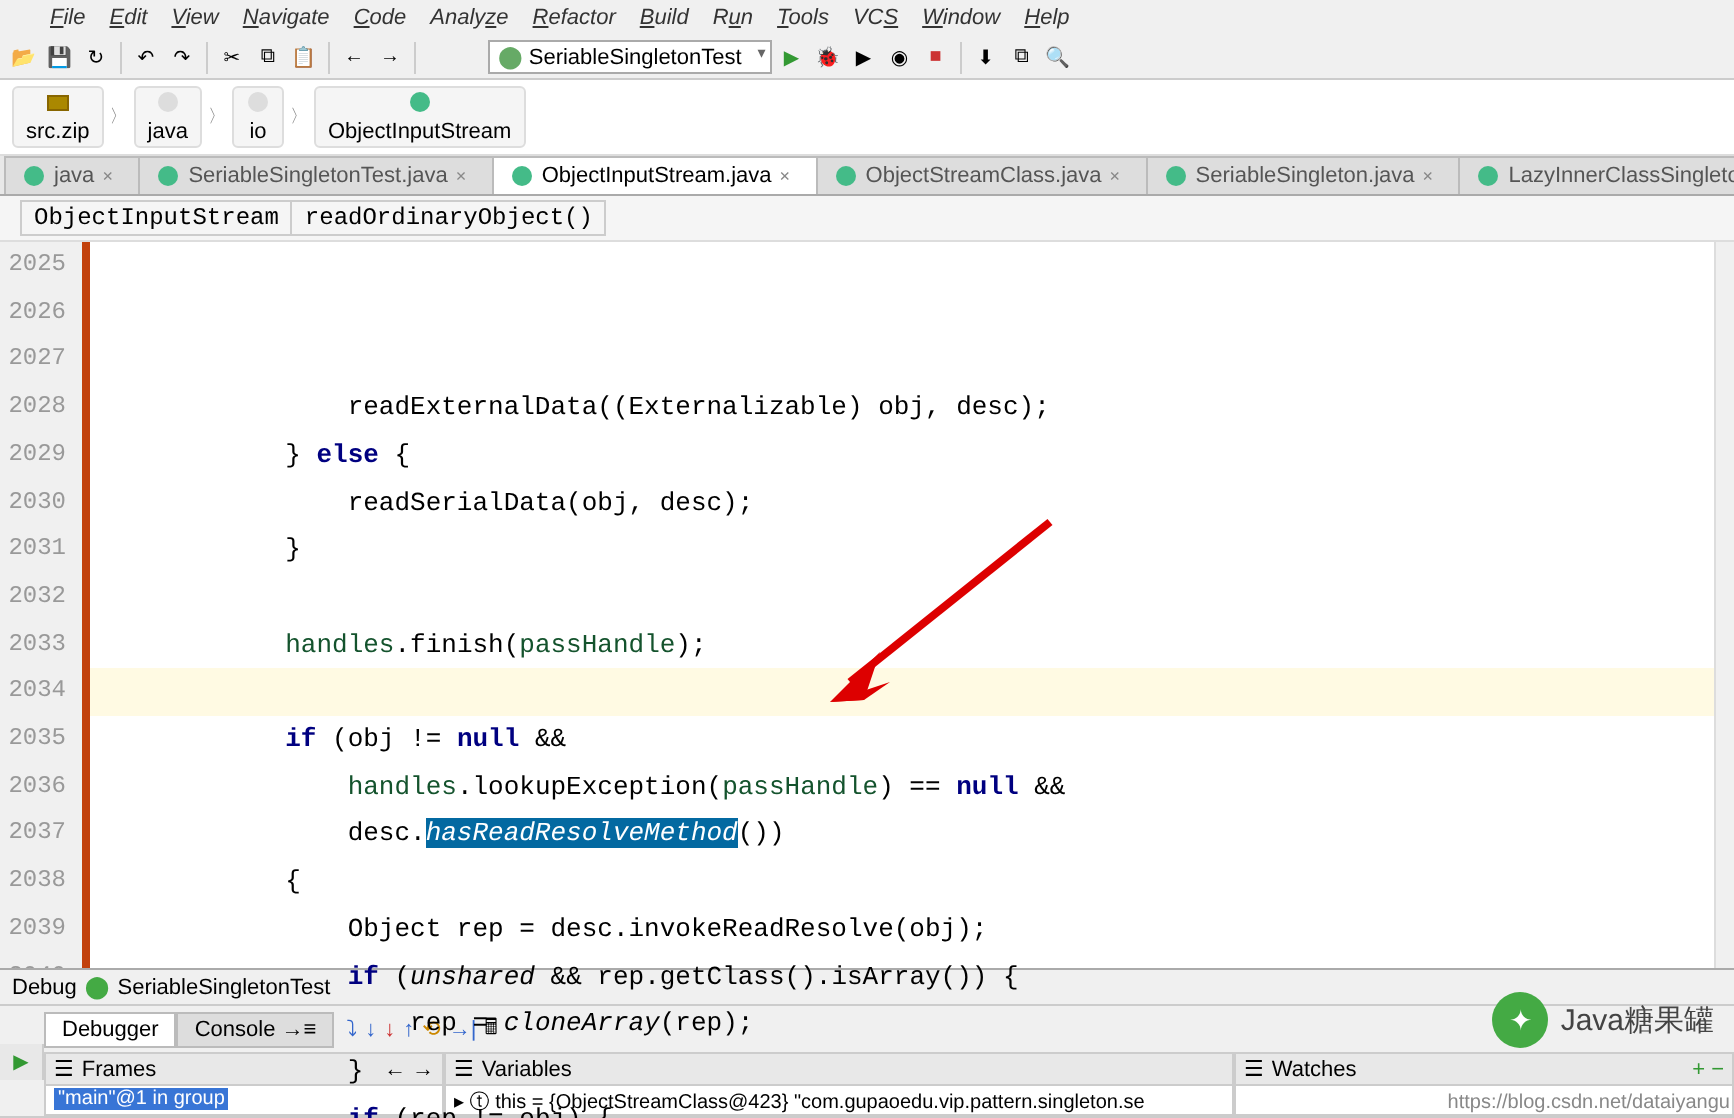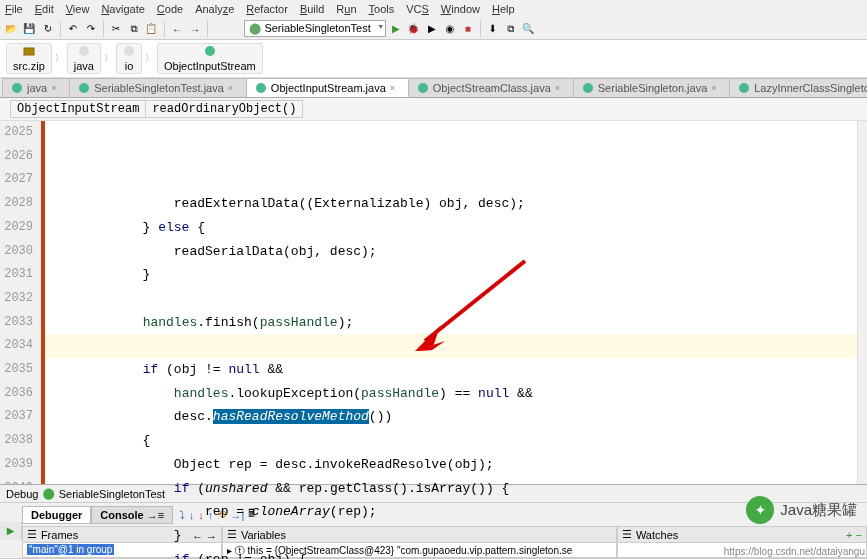--- a/index.html
+++ b/index.html
@@ -1,17 +1,17 @@
 <!DOCTYPE html>
 <html><head>
 <meta charset="utf-8">
 <style>
 * { margin: 0; padding: 0; box-sizing: border-box; }
 body { font-family: "Segoe UI", Tahoma, sans-serif; font-size: 11px; background: #f0f0f0; width: 867px; height: 559px; overflow: hidden; position: relative; }
-.menubar { background: #f0f0f0; padding: 2px 0; display: flex; gap: 2px; font-size: 11px; color: #333; }
+.menubar { background: #f0f0f0; padding: 2px 20px; display: flex; gap: 2px; font-size: 11px; color: #333; font-style: italic; }
 .menubar .m { padding: 1px 5px; cursor: default; }
 .menubar .m u { text-decoration: underline; }
 .toolbar { background: #f0f0f0; padding: 2px 4px; display: flex; align-items: center; gap: 2px; border-bottom: 1px solid #ccc; height: 22px; }
 .tb-icon { width: 16px; height: 16px; display: inline-flex; align-items: center; justify-content: center; font-size: 10px; }
 .tb-sep { width: 1px; height: 16px; background: #ccc; margin: 0 2px; }
 .tb-combo { border: 1px solid #aaa; background: #fff; padding: 1px 14px 1px 4px; font-size: 11px; position: relative; margin-left: 32px; }
 .tb-combo::after { content: "▾"; position: absolute; right: 2px; font-size: 8px; color: #666; }
 .breadcrumb { background: #fff; padding: 3px 6px; display: flex; align-items: center; gap: 2px; font-size: 11px; border-bottom: 1px solid #ddd; }
 .bc-item { background: #f5f5f5; border: 1px solid #ddd; border-radius: 3px; padding: 1px 6px; display: flex; align-items: center; gap: 3px; flex-direction: column; }
 .bc-icon { width: 12px; height: 12px; display: inline-block; }
@@ -22,31 +22,31 @@
 .tab-icon { width: 12px; height: 12px; }
 .tab-close { width: 10px; height: 10px; font-size: 9px; color: #888; }
 .crumb2 { background: #f5f5f5; padding: 2px 10px; display: flex; gap: 0; font-size: 11px; border-bottom: 1px solid #ddd; }
 .crumb2 span { border: 1px solid #ccc; padding: 1px 6px; font-family: "Courier New", monospace; font-size: 12px; }
 .crumb2 span:first-child { border-right: none; }
 .editor-area { display: flex; height: 400px; background: #fff; position: relative; }
 .gutter { width: 45px; background: #f0f0f0; text-align: right; padding-right: 8px; font-family: "Courier New", monospace; font-size: 12px; color: #999; line-height: 23.7px; border-right: 4px solid #c2410c; }
 .code { flex: 1; font-family: "Courier New", monospace; font-size: 13px; line-height: 23.7px; white-space: pre; padding-left: 4px; position: relative; }
 .hl-line { position: absolute; left: 0; right: 0; height: 23.7px; background: #fffae3; top: 213.3px; z-index: 0; }
 .code-content { position: relative; z-index: 1; }
-.kw { color: #000080; font-weight: normal; }
+.kw { color: #000080; font-weight: bold; }
 .field { color: #14532d; }
 .param { font-style: italic; }
 .sel { background: #0369a1; color: #fff !important; font-style: italic; }
 .arrow-svg { position: absolute; z-index: 5; pointer-events: none; }
 .debug-panel { position: absolute; bottom: 0; left: 0; right: 0; background: #f0f0f0; border-top: 1px solid #aaa; }
 .debug-hdr { padding: 2px 6px; font-size: 11px; display: flex; align-items: center; gap: 4px; border-bottom: 1px solid #ccc; }
 .debug-tb { display: flex; align-items: center; border-bottom: 1px solid #ccc; }
 .dbg-left { display: flex; flex-direction: column; width: 22px; background: #e8e8e8; border-right: 1px solid #ccc; }
 .dbg-left div { height: 18px; display: flex; align-items: center; justify-content: center; font-size: 10px; }
-.dbg-tabs { display: flex; font-size: 11px; font-weight: bold; }
+.dbg-tabs { display: flex; font-size: 11px; }
 .dbg-tab { padding: 2px 8px; border: 1px solid #bbb; background: #ddd; display: flex; align-items: center; gap: 3px; }
 .dbg-tab.active { background: #fff; }
 .dbg-icons { display: flex; gap: 4px; padding: 2px 6px; align-items: center; }
 .dbg-body { display: flex; height: 32px; }
 .frames-pane, .vars-pane, .watches-pane { border: 1px solid #ccc; background: #fff; display: flex; flex-direction: column; }
 .frames-pane { width: 200px; }
 .vars-pane { flex: 1; }
 .watches-pane { width: 250px; }
 .pane-hdr { background: #e8e8e8; padding: 1px 4px; font-size: 11px; display: flex; align-items: center; gap: 4px; border-bottom: 1px solid #ccc; }
 .pane-body { flex: 1; padding: 1px 4px; font-size: 10px; overflow: hidden; white-space: nowrap; }

